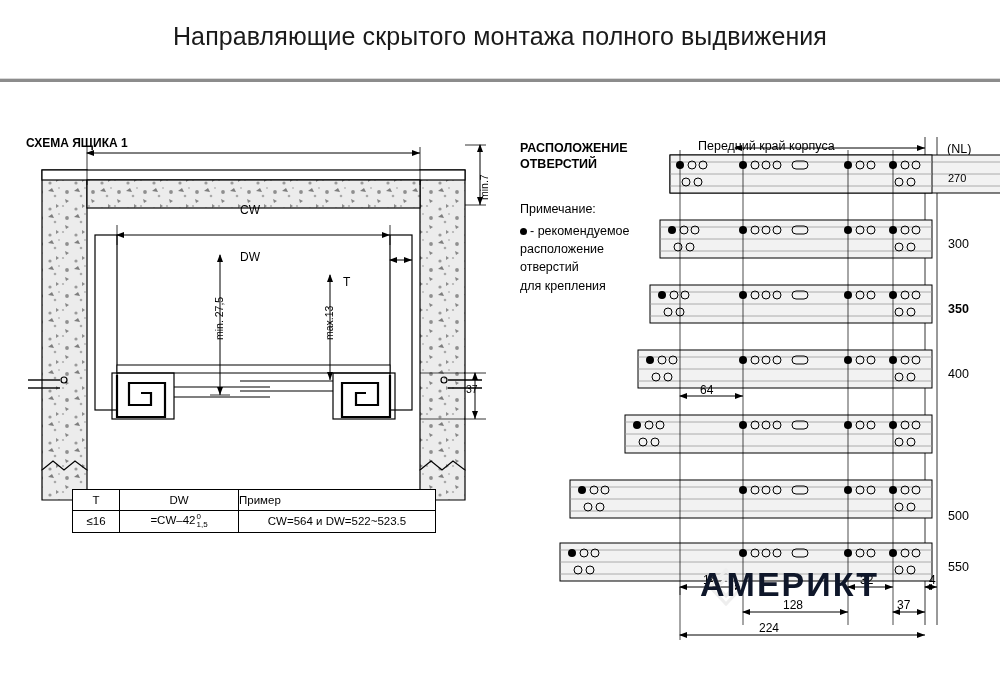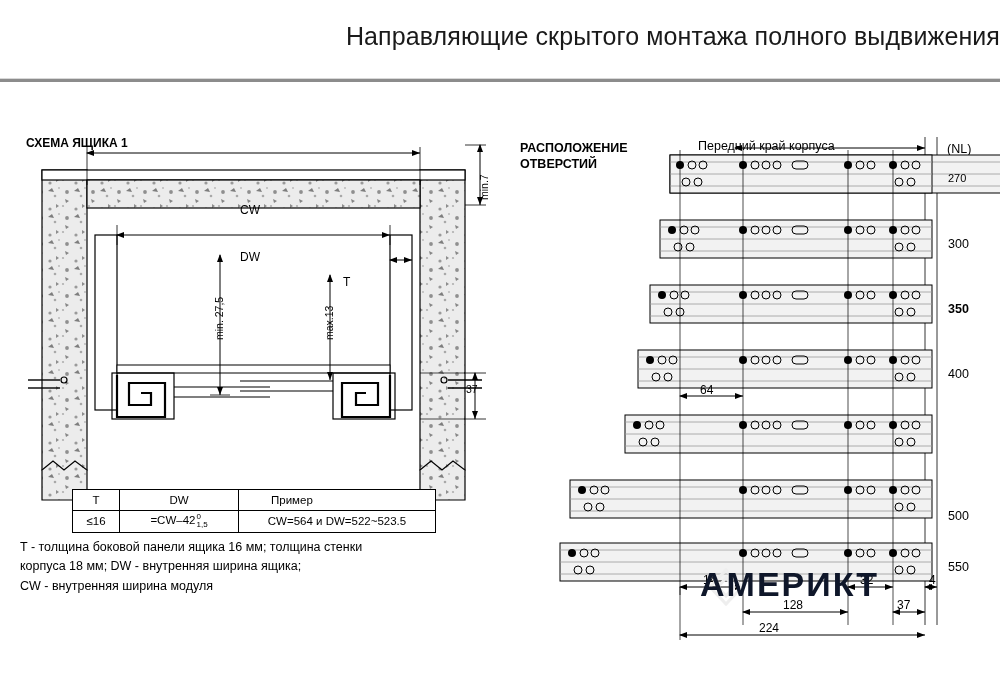--- a/index.html
+++ b/index.html
@@ -17,21 +17,21 @@
     height: 694px;
     overflow: hidden;
     background: #fff;
   }
   
   #header-title {
     position: absolute;
     left: 0;
     top: 22px;
     width: 1000px;
-    text-align: right;
+    text-align: center;
     font-size: 25px;
     font-weight: 400;
     letter-spacing: 0.1px;
     color: #1a1a1a;
   }
   #header-rule {
     position: absolute;
     left: 0;
     top: 78px;
     width: 1000px;
@@ -248,45 +248,49 @@
   <div class="lbl small vert" style="left:478px; top:200px;">min.7</div>
   <div class="lbl small vert" style="left:213px; top:340px;">min. 27,5</div>
   <div class="lbl small vert" style="left:323px; top:340px;">max.13</div>
   <div class="lbl small" style="left:466px; top:383px;">37</div>
 
   <table id="param-table">
     <thead>
       <tr>
         <th style="width:38px;">T</th>
         <th style="width:110px;">DW</th>
-        <th style="text-align:left; padding-left:32px;">Пример</th>
+        <th style="text-align:left; padding-left:0;">Пример</th>
       </tr>
     </thead>
     <tbody>
       <tr>
         <td>≤16</td>
         <td>
           <span>=CW–42</span><span class="frac"><span style="display:block;">0</span><span style="display:block;">1,5</span></span>
         </td>
         <td>CW=564  и  DW=522~523.5</td>
       </tr>
     </tbody>
   </table>
 
-  <div id="notes">
-    <div>T - толщина боковой панели ящика 16 мм; толщина стенки</div>
-    <div>корпуса 18 мм; DW - внутренняя ширина ящика;</div>
-    <div>CW - внутренняя ширина модуля</div>
-  </div>
 
   <div id="right-heading">
     <div>РАСПОЛОЖЕНИЕ</div>
     <div>ОТВЕРСТИЙ</div>
   </div>
 
+  <div id="right-note">
+    <div style="margin-bottom:4px;">Примечание:</div>
+    <div>
+      <span class="bullet-dot"></span><span>- рекомендуемое</span>
+    </div>
+    <div>расположение</div>
+    <div>отверстий</div>
+    <div>для крепления</div>
+  </div>
 
   <div class="lbl" style="left:698px; top:139px; font-size:12.5px;">Передний край корпуса</div>
   <div class="lbl" style="left:947px; top:142px; font-size:12.5px;">(NL)</div>
 
   <div id="scheme-right">
     <svg width="500" height="525" viewBox="0 0 500 525" xmlns="http://www.w3.org/2000/svg">
       <defs>
         <marker id="arrS2" markerWidth="9" markerHeight="9" refX="8" refY="3" orient="auto">
           <path d="M0,0 L8,3 L0,6 z" fill="#000"></path>
         </marker>

